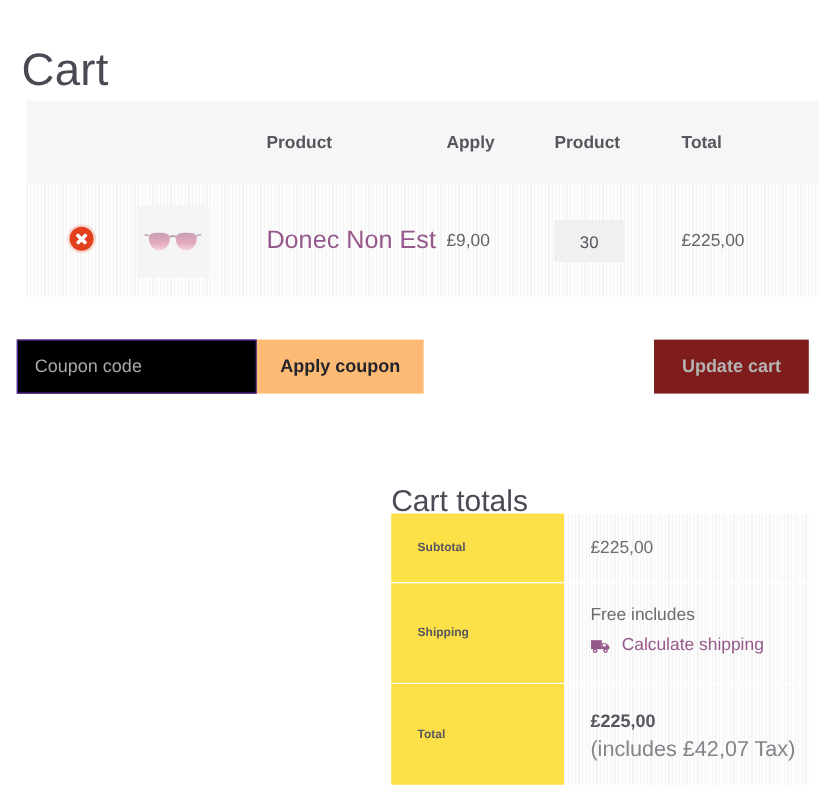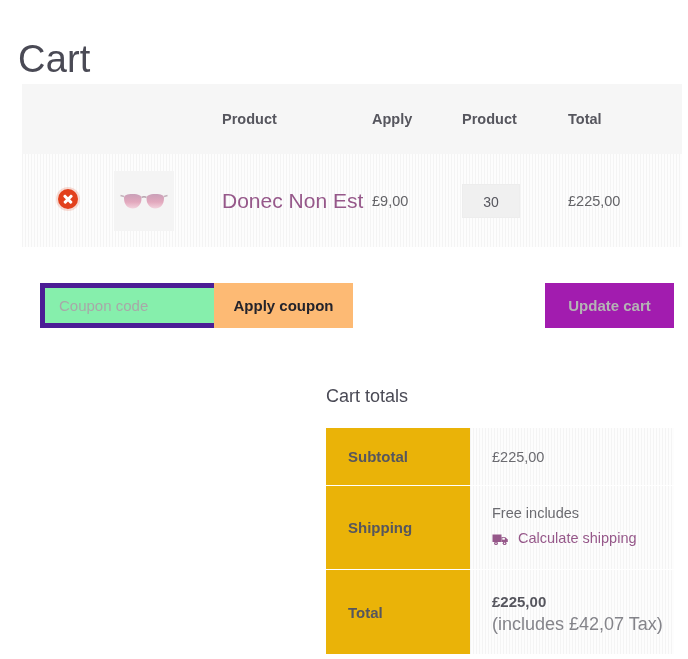--- a/index.html
+++ b/index.html
@@ -153,28 +153,27 @@
     width: 660px;
     height: 45px;
   }
   .coupon-input {
     position: absolute;
     left: 0;
     top: 0;
     width: 200px;
     height: 45px;
     box-sizing: border-box;
-    background: #86efac;
-    border: 5px solid #4c1d95;
+    background: #000000;
+    border: 1px solid #4c1d95;
     padding: 0 14px;
     font-family: "Liberation Sans", sans-serif;
     font-size: 15px;
     color: #7a7a7a;
     outline: none;
-    margin-left: 26px;
   }
   .coupon-input::placeholder { color: #a8a8a8; opacity: 1; }
 
   .apply-btn {
     position: absolute;
     left: 200px;
     top: 0;
     width: 139px;
     height: 45px;
     background: #fdba74;
@@ -186,54 +185,54 @@
     cursor: pointer;
     padding: 0;
   }
 
   .update-btn {
     position: absolute;
     right: 0;
     top: 0;
     width: 129px;
     height: 45px;
-    background: #a21caf;
+    background: #7f1d1d;
     border: none;
     font-family: "Liberation Sans", sans-serif;
     font-size: 15px;
     font-weight: bold;
     color: #b4b4b4;
     cursor: default;
     padding: 0;
   }
 
   
   .totals-heading {
     position: absolute;
     left: 326px;
-    top: 364px;
-    font-size: 18px;
+    top: 380px;
+    font-size: 25px;
     font-weight: 300;
     color: #4a4a55;
     line-height: 34px;
   }
 
   .totals-table {
     position: absolute;
     left: 326px;
     top: 428px;
     width: 348px;
     border-collapse: collapse;
     table-layout: fixed;
   }
   .totals-table th {
     width: 122px;
-    background: #eab308;
+    background: #fde047;
     text-align: left;
-    font-size: 15px;
+    font-size: 10px;
     font-weight: bold;
     color: #56565e;
     padding: 0 0 0 22px;
     vertical-align: middle;
     border: none;
     border-bottom: 1px solid #ffffff;
   }
   .totals-table td {
     padding: 0 0 0 22px;
     vertical-align: middle;

